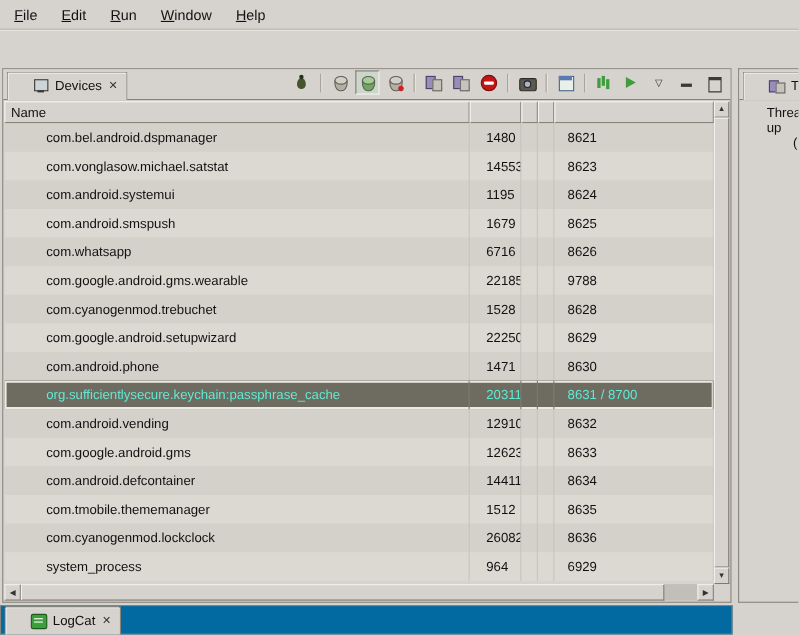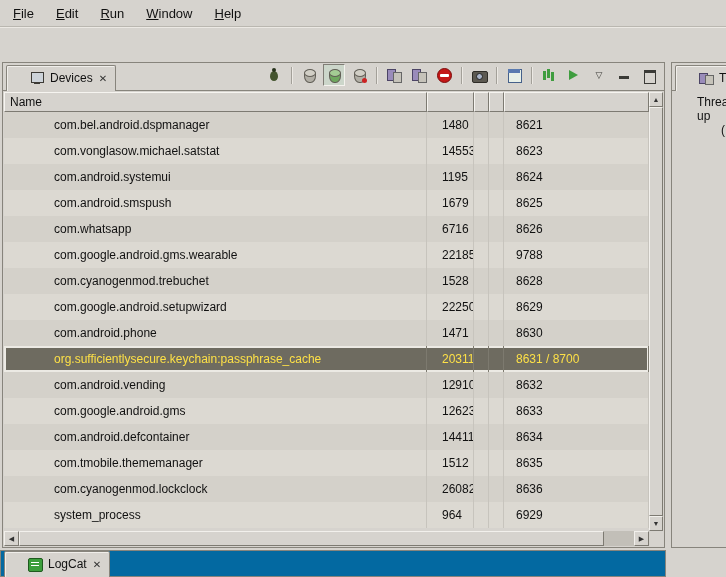--- a/index.html
+++ b/index.html
@@ -119,25 +119,25 @@
   .th.pid  { width:47px; }
   .th.t    { width:15px; }
   .th.port { flex:1; }
 
   .tbody { position:absolute; top:20px; left:0; right:14px; bottom:15px; overflow:hidden; }
   .row { display:flex; height:26px; align-items:stretch; }
   .row:nth-child(odd)  { background:#d4d1ca; }
   .row:nth-child(even) { background:#dcd9d2; }
   .cell { display:flex; align-items:center; padding:0 6px; border-right:1px solid #c7c4bd;
     overflow:hidden; white-space:nowrap; }
-  .cell.name { width:423px; padding-left:50px; }
+  .cell.name { width:423px; padding-left:38px; }
   .cell.pid  { width:47px; padding-left:15px; }
   .cell.t    { width:15px; }
   .cell.port { flex:1; padding-left:12px; }
-  .row.selected { background:#6e6b60 !important; color:#fde047;
+  .row.selected { background:#6e6b60 !important; color:#5eead4;
     box-shadow:inset 0 0 0 2px #eceae4; }
   .row.selected .cell { border-right-color:#7d7a6f; }
 
   
   .vscroll { position:absolute; top:0; right:0; width:14px; bottom:15px; background:#c2bfb8; }
   .varrow { position:absolute; left:0; right:0; height:15px; display:flex; align-items:center;
     justify-content:center; font-size:7px; color:#333; background:#d6d3ce;
     border:1px solid; border-color:#f2f0ec #7d7a72 #7d7a72 #f2f0ec; }
   .varrow.up { top:0; } .varrow.down { bottom:0; }
   .vthumb { position:absolute; left:0; right:0; top:15px; bottom:15px; background:#d6d3ce;

